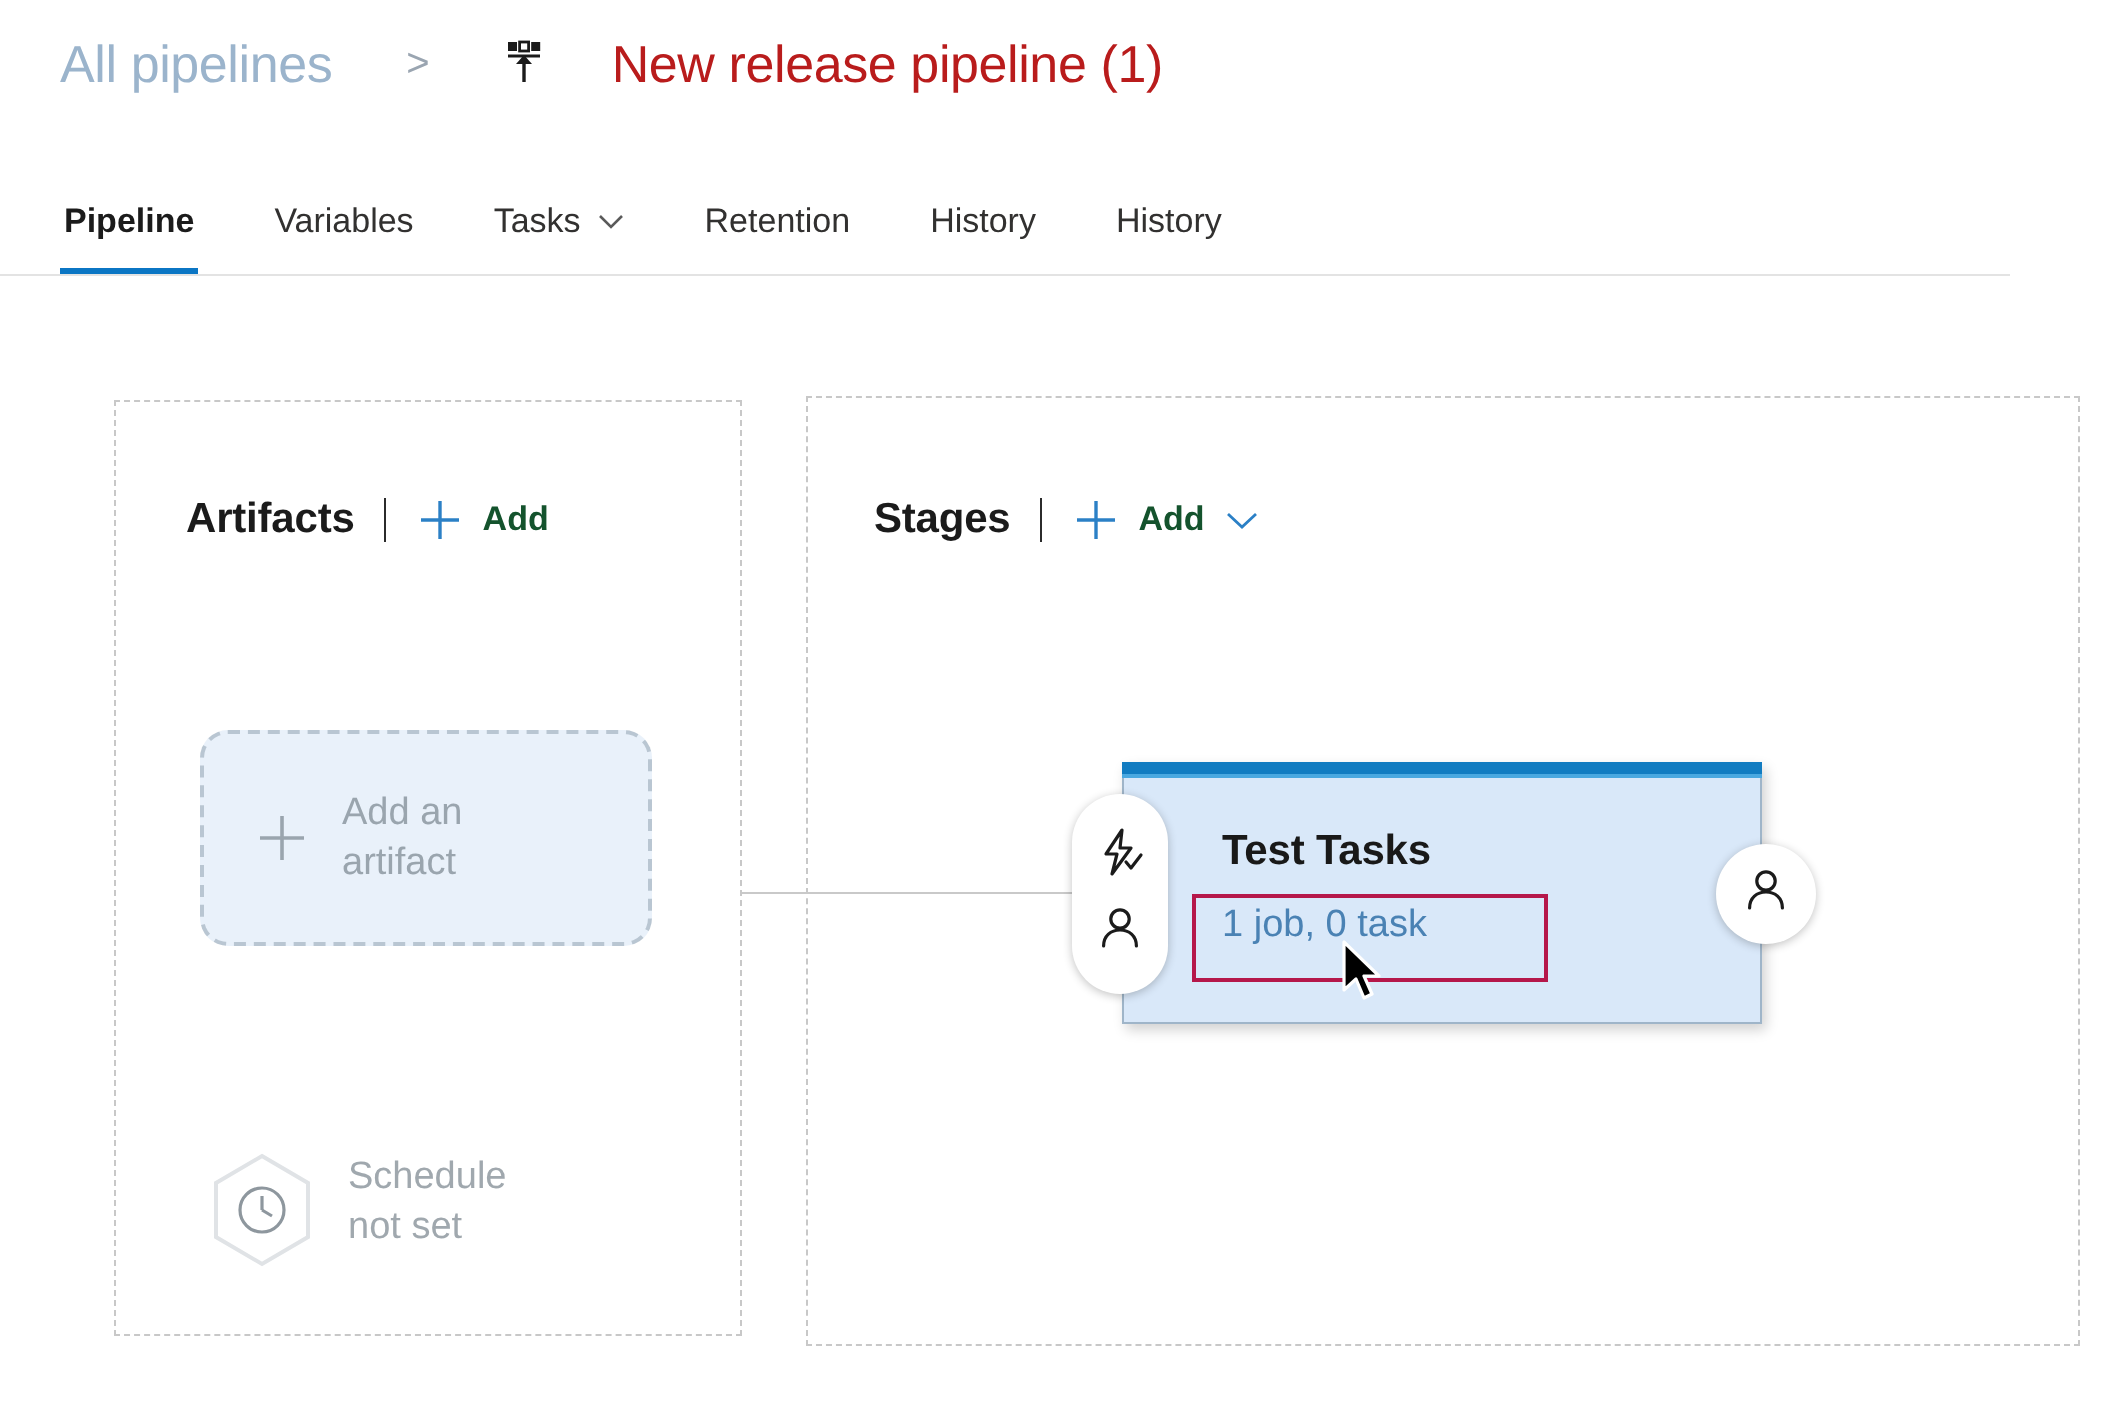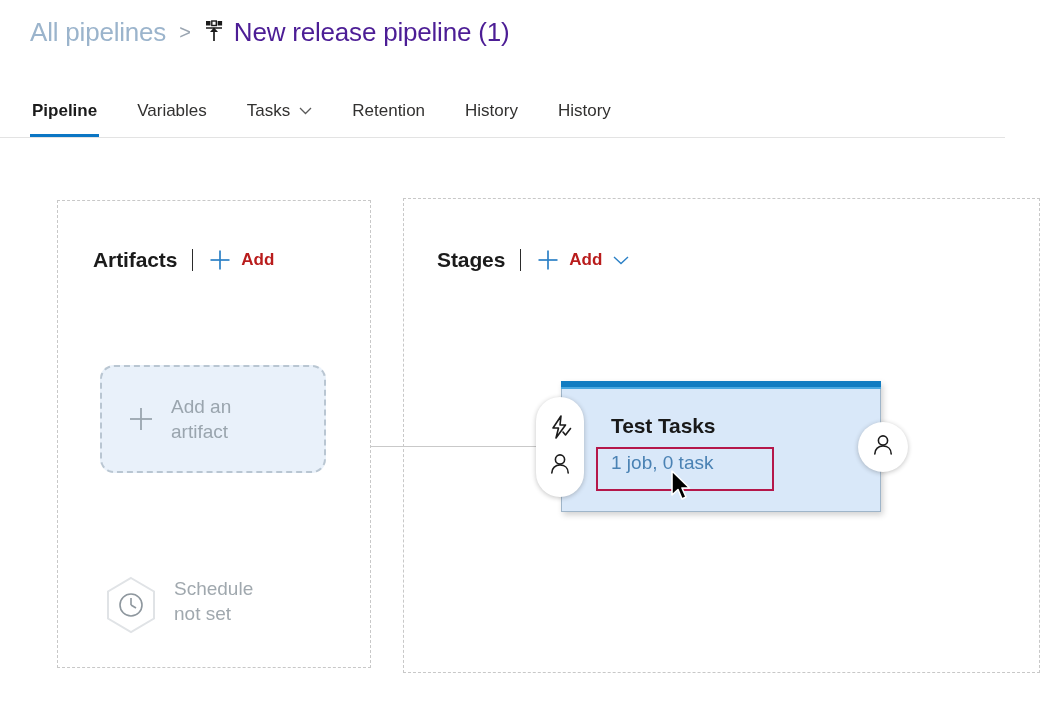--- a/index.html
+++ b/index.html
@@ -20,20 +20,21 @@
   }
 
   
   .breadcrumb {
     position: absolute;
     left: 30px;
     top: 12px;
     display: flex;
     align-items: center;
     height: 40px;
+    gap: 24px;
   }
   .crumb-link {
     font-size: 26px;
     color: #9bb4cc;
     letter-spacing: -0.2px;
     cursor: pointer;
     white-space: nowrap;
   }
   .crumb-sep {
     font-size: 20px;
@@ -44,21 +45,21 @@
   .crumb-icon {
     width: 22px;
     height: 26px;
     margin-right: 9px;
     display: flex;
     align-items: center;
     justify-content: center;
   }
   .crumb-title {
     font-size: 26px;
-    color: #4c1d95;
+    color: #b91c1c;
     letter-spacing: -0.2px;
     white-space: nowrap;
   }
 
   
   .tabbar {
     position: absolute;
     left: 0;
     top: 84px;
     width: 1005px;
@@ -137,21 +138,21 @@
   }
   .plus-icon {
     display: inline-flex;
     align-items: center;
     justify-content: center;
     margin-right: 9px;
   }
   .add-label {
     font-size: 17px;
     font-weight: bold;
-    color: #b91c1c;
+    color: #14532d;
     cursor: pointer;
   }
   .add-chev {
     margin-left: 11px;
     display: inline-flex;
     align-items: center;
   }
 
   
   .artifact-drop {

